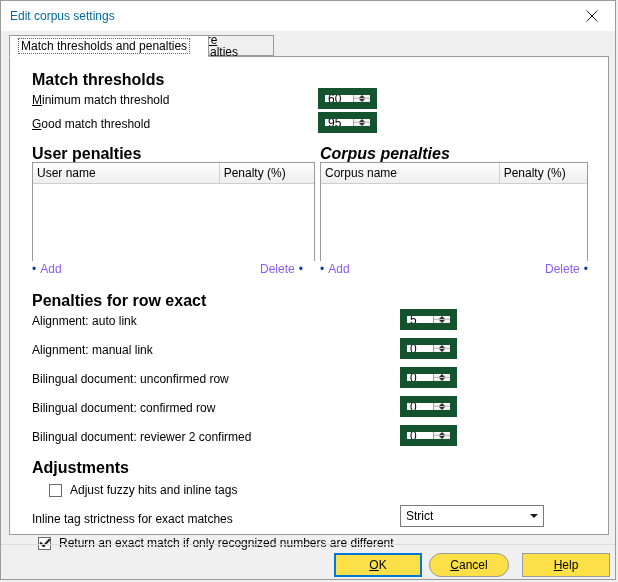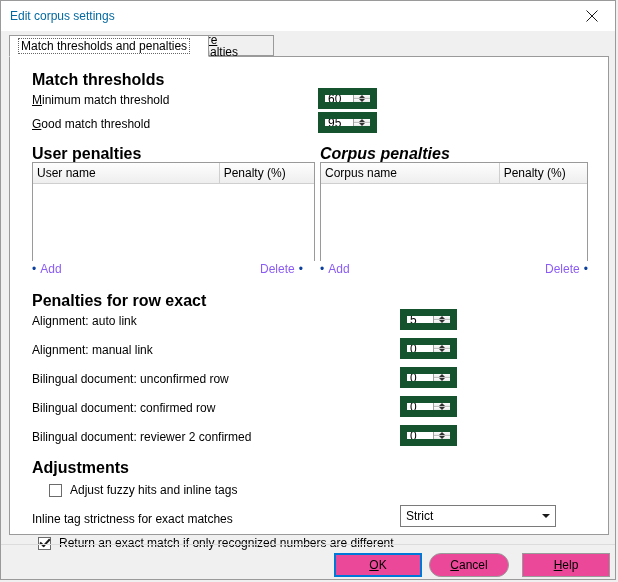--- a/index.html
+++ b/index.html
@@ -243,21 +243,21 @@
     border-left: 4px solid transparent;
     border-right: 4px solid transparent;
     border-top: 4px solid #1a1a1a;
   }
   
   .btn {
     position: absolute;
     height: 24px;
     box-sizing: border-box;
     border: 1px solid #9a9a9a;
-    background: #ec4899;
+    background: #fde047;
     font-size: 12px;
     display: flex;
     align-items: center;
     justify-content: center;
     cursor: default;
   }
   .btn.default {
     border: 2px solid #0078d7;
   }
   .btn .u::first-letter { text-decoration: underline; }
@@ -425,21 +425,21 @@
     </div>
 
     <div class="section-title" style="position:absolute; left:22px; top:402px;">Adjustments</div>
 
     <div style="position:absolute; left:28px; top:426px; display:flex; align-items:center;margin-left:11px;">
       <span class="cb"></span>
       <span class="lbl" style="margin-left:8px;">Adjust fuzzy hits and inline tags</span>
     </div>
 
     <div class="lbl" style="position:absolute; left:22px; top:455px;">Inline tag strictness for exact matches</div>
-    <div class="combo" style="left:390px; top:448px; width:156px;">
+    <div class="combo" style="left:390px; top:448px; width:144px;">
       <span>Strict</span>
       <span class="combo-arrow">
           <span class="chev"></span>
         </span>
     </div>
 
     <div style="position:absolute; left:28px; top:479px; display:flex; align-items:center;">
       <span class="cb checked"></span>
       <span class="lbl" style="margin-left:8px;">Return an exact match if only recognized numbers are different</span>
     </div>

